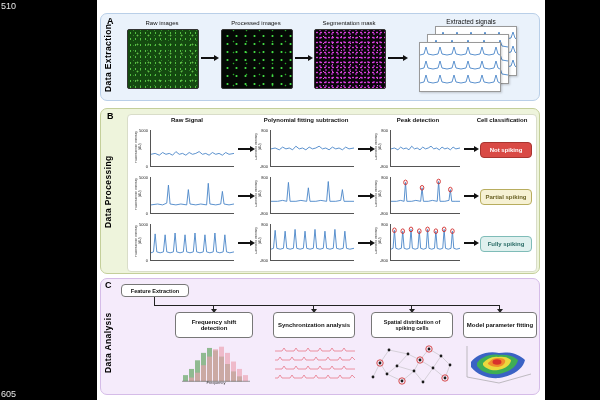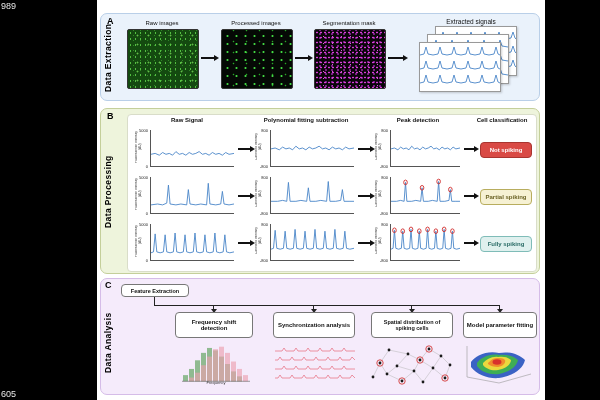--- a/index.html
+++ b/index.html
@@ -62,21 +62,21 @@
         font-size:6px;font-weight:bold;padding:1px 2px;box-sizing:border-box;color:#111;}
   .cbox.small{font-size:5.5px;font-weight:600;}
   .illus{position:absolute;}
   .xlab{position:absolute;left:0;right:0;bottom:0;text-align:center;font-size:4px;color:#333;}
 </style>
 </head>
 <body>
 
 <div id="stage">
   <div class="page"></div>
-  <div class="pageline" style="top:1px;">989</div>
+  <div class="pageline" style="top:1px;">510</div>
   <div class="pageline" style="top:389px;text-align:center;">605</div>
 
   <section class="panel panel-a">
     <div class="plabel" style="left:6px;top:2px;">A</div>
     <div class="side-label" style="left:2px;top:6px;height:76px;width:11px;line-height:11px;">Data Extraction</div>
 
     <div class="caption" style="left:26px;top:6px;width:70px;">Raw images</div>
     <div class="img raw-img" style="left:26px;top:15px;width:70px;height:58px;"></div>
     <div class="harrow" style="left:100px;top:43px;width:14px;"></div>
 

